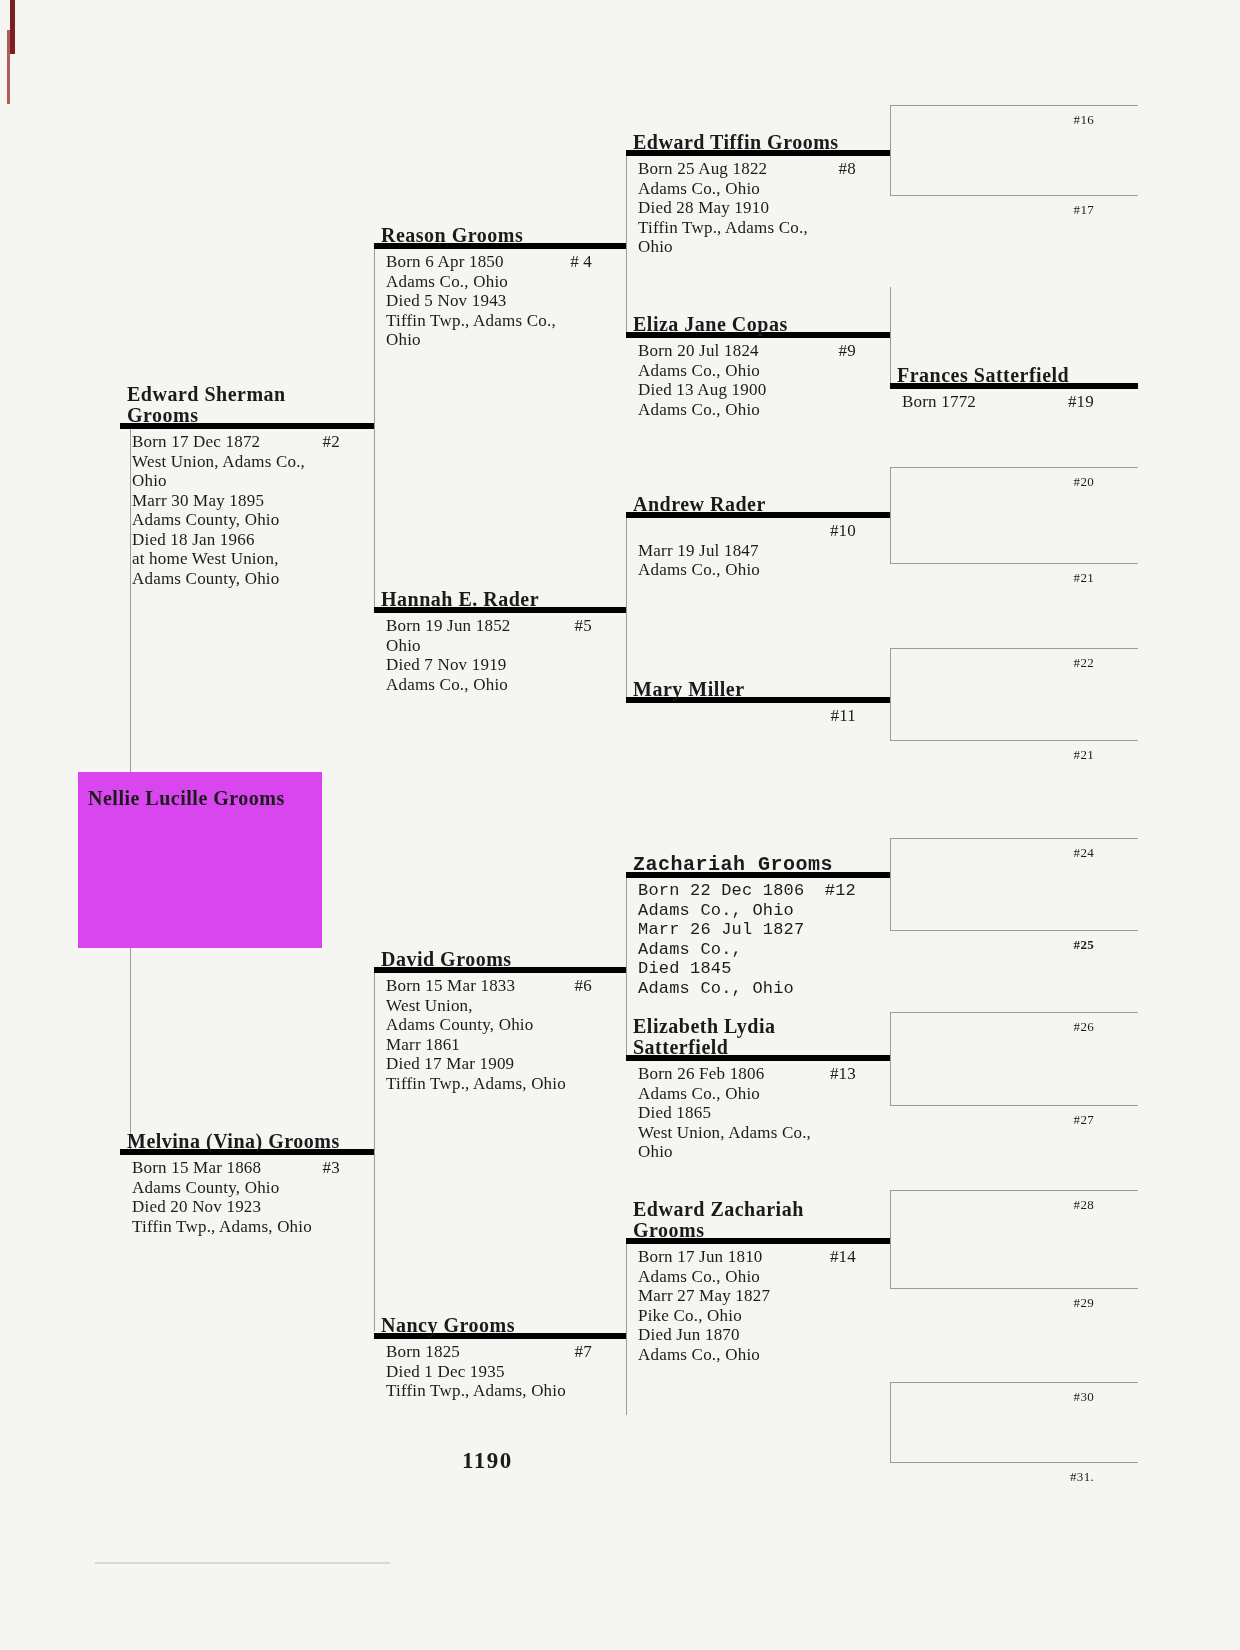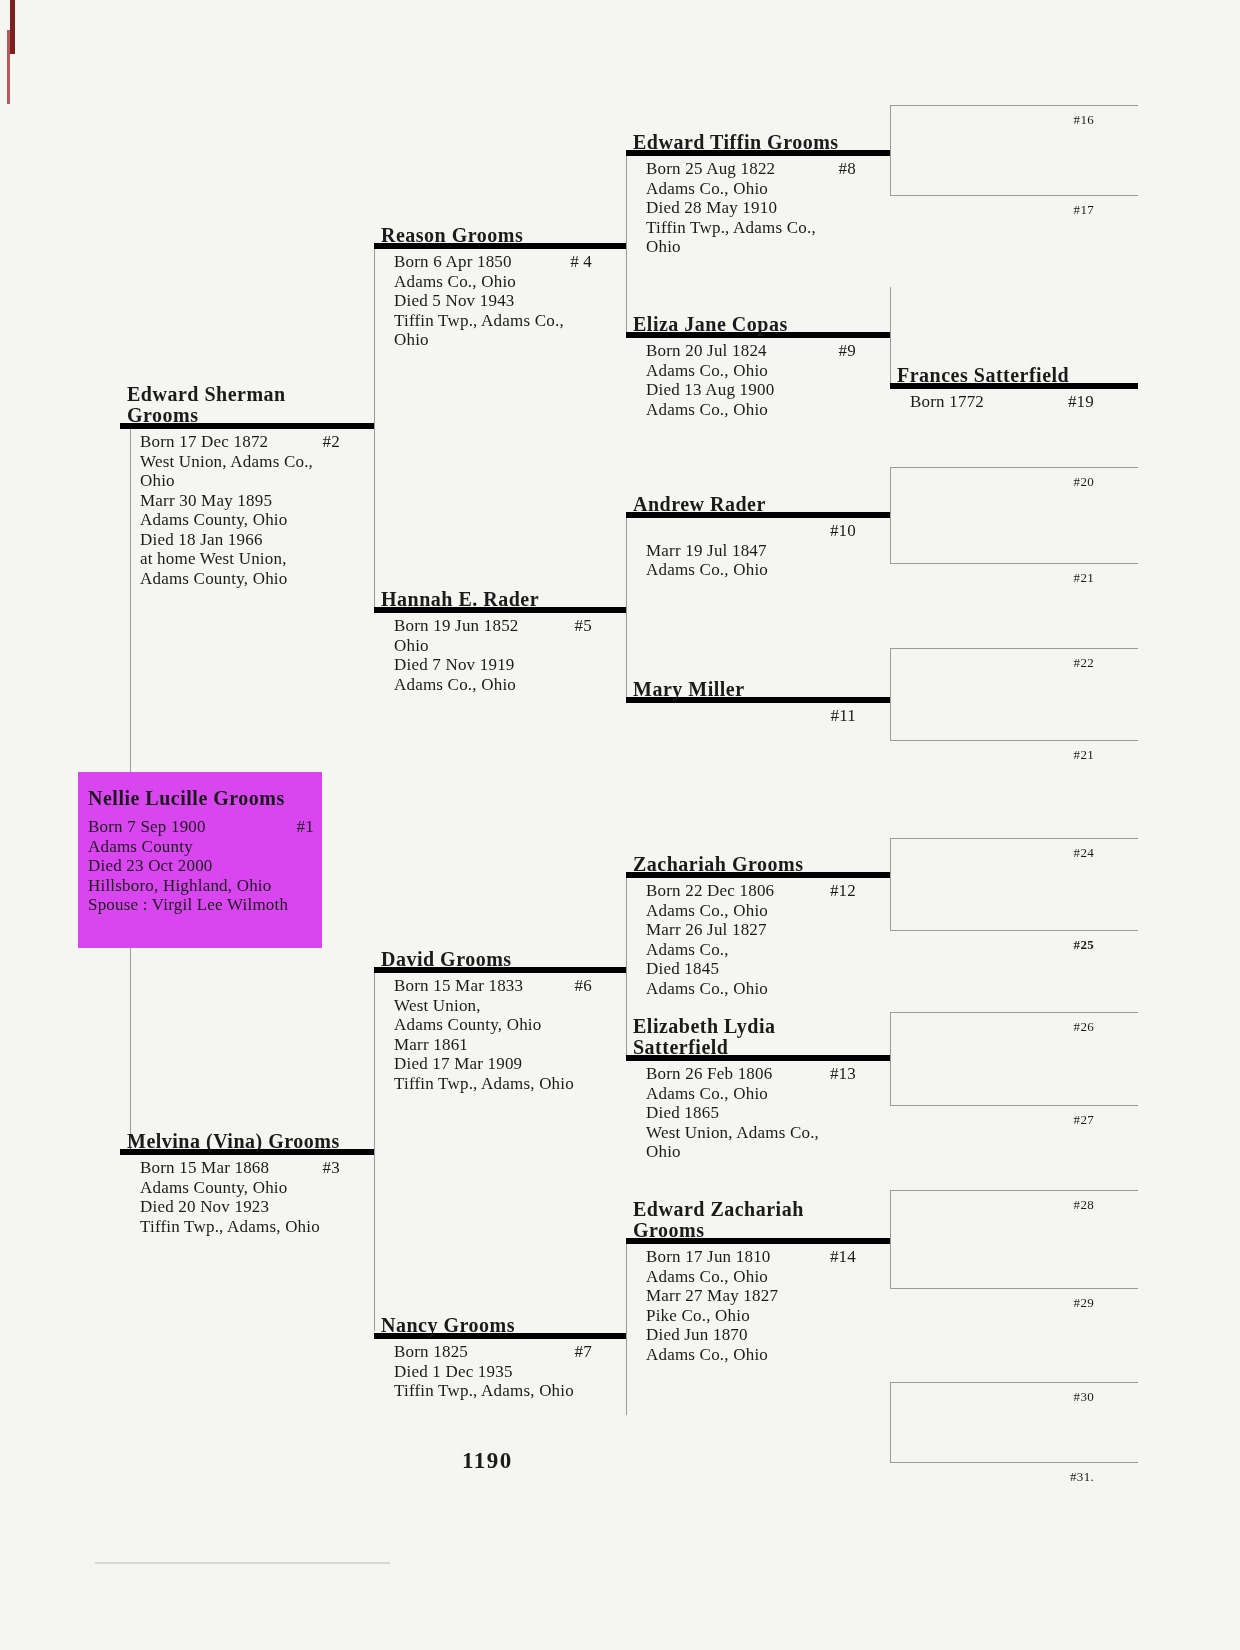--- a/index.html
+++ b/index.html
@@ -11,21 +11,21 @@
   }
   
   .vline { position:absolute; width:1px; background:#9b9b9b; z-index:1; }
   
   .person { position:absolute; border-top:6px solid #000000; z-index:2; }
   .pname {
     position:absolute; bottom:100%; left:7px; padding-bottom:3px;
     font-weight:bold; font-size:20px; line-height:21px;
     letter-spacing:0.5px; white-space:pre-line; width:max-content;
   }
-  .pbody { padding:3px 34px 0 20px; font-size:17px; line-height:19.5px; letter-spacing:0.2px; }
+  .pbody { padding:3px 34px 0 12px; font-size:17px; line-height:19.5px; letter-spacing:0.2px; }
   .gen5 .pbody { padding-right:44px; }
   .brow { display:flex; justify-content:space-between; }
   .pnum { padding-left:6px; }
   .bold { font-weight:bold; }
   
   .person.root { border-top:none; background:#d946ef; padding:16px 6px 18px 10px; min-height:142px; z-index:3; }
   .root .pname { position:static; padding-bottom:8px; white-space:normal; width:auto; }
   .root .pbody { padding:0 2px 0 0; }
   
   .slot { position:absolute; border-top:1px solid #9b9b9b; z-index:2; }
@@ -54,30 +54,20 @@
   <div class="vline" style="left:890px;top:287px;height:96px;"></div>
   <div class="vline" style="left:890px;top:467px;height:96px;"></div>
   <div class="vline" style="left:890px;top:648px;height:92px;"></div>
   <div class="vline" style="left:890px;top:838px;height:92px;"></div>
   <div class="vline" style="left:890px;top:1012px;height:93px;"></div>
   <div class="vline" style="left:890px;top:1190px;height:98px;"></div>
   <div class="vline" style="left:890px;top:1382px;height:80px;"></div>
 
   <div class="person root" style="left:78px;top:772px;width:228px;">
     <div class="pname">Nellie Lucille Grooms</div>
-    <div class="pbody">
-      <div class="brow">
-        <span>Born  7 Sep 1900</span>
-        <span class="pnum">#1</span>
-      </div>
-      <div class="pline">Adams County</div>
-      <div class="pline">Died 23 Oct 2000</div>
-      <div class="pline">Hillsboro, Highland, Ohio</div>
-      <div class="pline">Spouse : Virgil Lee Wilmoth</div>
-    </div>
   </div>
 
   <div class="person" style="left:120px;top:423px;width:254px;">
     <div class="pname">Edward Sherman
 Grooms</div>
     <div class="pbody">
       <div class="brow">
         <span>Born 17 Dec 1872</span>
         <span class="pnum">#2</span>
       </div>
@@ -200,21 +190,21 @@
   <div class="person" style="left:626px;top:697px;width:264px;">
     <div class="pname">Mary Miller</div>
     <div class="pbody">
       <div class="brow">
         <span></span>
         <span class="pnum">#11</span>
       </div>
     </div>
   </div>
 
-  <div class="person" style="left:626px;top:872px;width:264px;">
+  <div class="person" style="left:626px;top:872px;width:264px;font-family:Liberation Mono, monospace;">
     <div class="pname">Zachariah Grooms</div>
     <div class="pbody">
       <div class="brow">
         <span>Born  22 Dec 1806</span>
         <span class="pnum">#12</span>
       </div>
       <div class="pline">Adams Co., Ohio</div>
       <div class="pline">Marr  26 Jul 1827</div>
       <div class="pline">Adams Co.,</div>
       <div class="pline">Died 1845</div>

